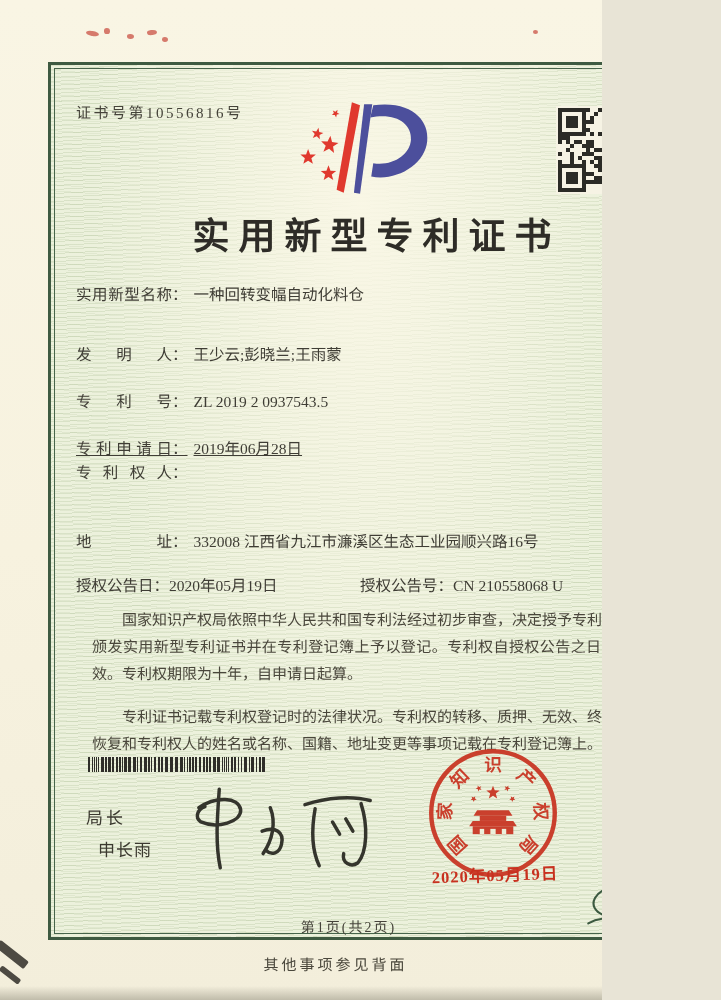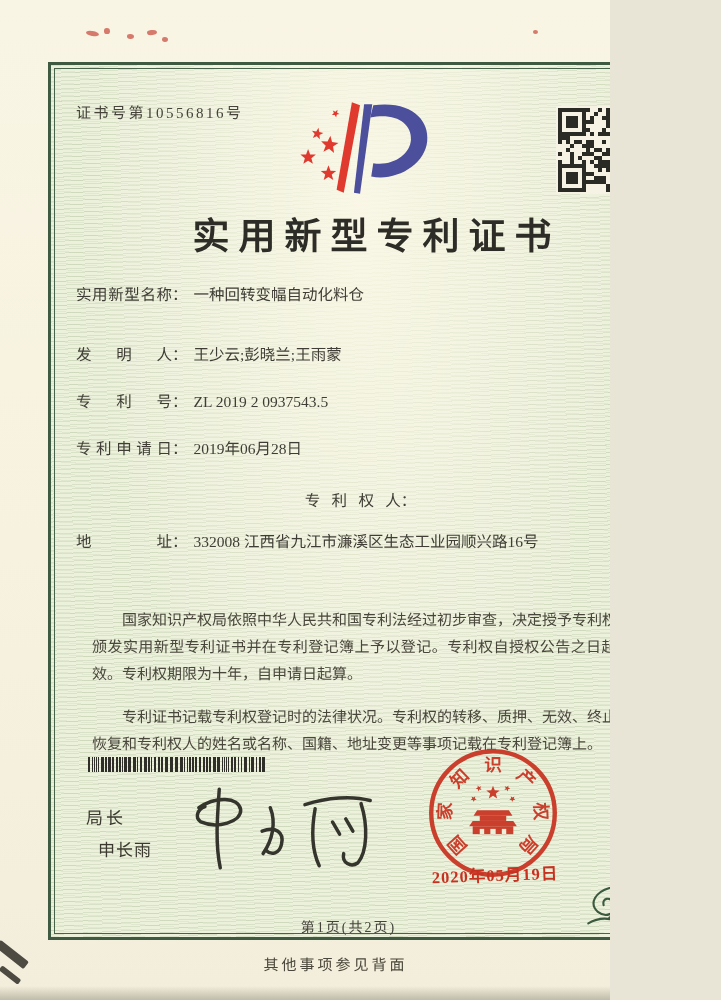--- a/index.html
+++ b/index.html
@@ -1,18 +1,18 @@
 <!DOCTYPE html>
 <html lang="zh-CN"><head>
 <meta charset="utf-8">
 <style>
   html,body{margin:0;padding:0;}
   body{width:721px;height:1000px;background:#e8e4d6;font-family:"Liberation Serif","DejaVu Serif",serif;}
   .page{position:relative;width:602px;height:1000px;overflow:hidden;
-        background:linear-gradient(180deg,#f9f5e4 0%,#f7f2df 55%,#f3eedb 100%);padding-left:8px;}
+        background:linear-gradient(180deg,#f9f5e4 0%,#f7f2df 55%,#f3eedb 100%);}
   
   .speck{position:absolute;background:rgba(190,40,28,.6);border-radius:45% 55% 50% 50%;}
   .right-edge-line{position:absolute;left:694px;top:80px;width:7px;height:920px;
         background:linear-gradient(180deg,#7e9c7d,#567b59 40%,#6b8d6c);opacity:.75;}
   .right-edge-paper{position:absolute;left:701px;top:0;width:20px;height:1000px;background:#efece0;}
   .right-shadow{position:absolute;left:676px;top:0;width:18px;height:1000px;
         background:linear-gradient(90deg,rgba(0,0,0,0),rgba(60,60,45,.10));}
   .bottom-shadow{position:absolute;left:0;top:986px;width:721px;height:14px;
         background:linear-gradient(180deg,rgba(0,0,0,0),rgba(60,58,45,.28));}
   .corner-mark{position:absolute;background:#2f2d27;opacity:.85;border-radius:2px;}
@@ -244,35 +244,41 @@
   <div class="row" style="top:342px;">
     <span class="lab">发明人</span>
       <span class="colon">：</span>
       <span class="val">王少云;彭晓兰;王雨蒙</span>
   </div>
   <div class="row" style="top:389px;">
     <span class="lab">专利号</span>
       <span class="colon">：</span>
       <span class="val">ZL 2019 2 0937543.5</span>
   </div>
-  <div class="row" style="top:436px;">
+  <div class="row" style="top:436px;text-decoration:underline;">
     <span class="lab">专利申请日</span>
       <span class="colon">：</span>
       <span class="val">2019年06月28日</span>
   </div>
-  <div class="row" style="top:488px;justify-content:center;">
+  <div class="row" style="top:460px;">
     <span class="lab">专利权人</span>
       <span class="colon">：</span>
   </div>
   <div class="row" style="top:529px;">
     <span class="lab">地址</span>
       <span class="colon">：</span>
       <span class="val">332008 江西省九江市濂溪区生态工业园顺兴路16号</span>
   </div>
 
+  <div class="grant">
+    <span>授权公告日</span><span>：</span><span>2020年05月19日</span>
+    <span class="g2">
+      <span>授权公告号</span><span>：</span><span>CN 210558068 U</span>
+    </span>
+  </div>
 
   <div class="paras">
     <p>国家知识产权局依照中华人民共和国专利法经过初步审查，决定授予专利权，颁发实用新型专利证书并在专利登记簿上予以登记。专利权自授权公告之日起生效。专利权期限为十年，自申请日起算。</p>
     <p>专利证书记载专利权登记时的法律状况。专利权的转移、质押、无效、终止、恢复和专利权人的姓名或名称、国籍、地址变更等事项记载在专利登记簿上。</p>
   </div>
 
   <svg class="barcode" width="178" height="15" viewBox="0 0 178 15" shape-rendering="crispEdges">
     <g id="barcode-bars" fill="#2f2e29">
         <rect x="0" y="0" width="2" height="15"></rect>
         <rect x="4" y="0" width="1" height="15"></rect>

